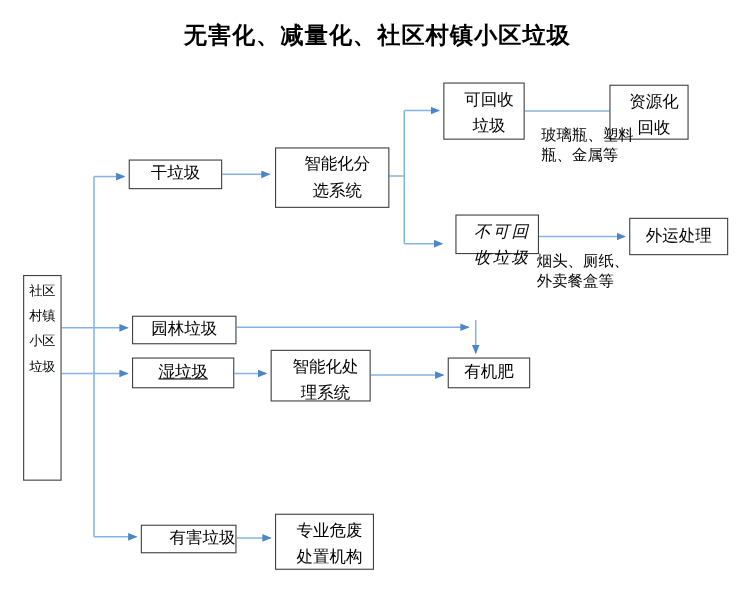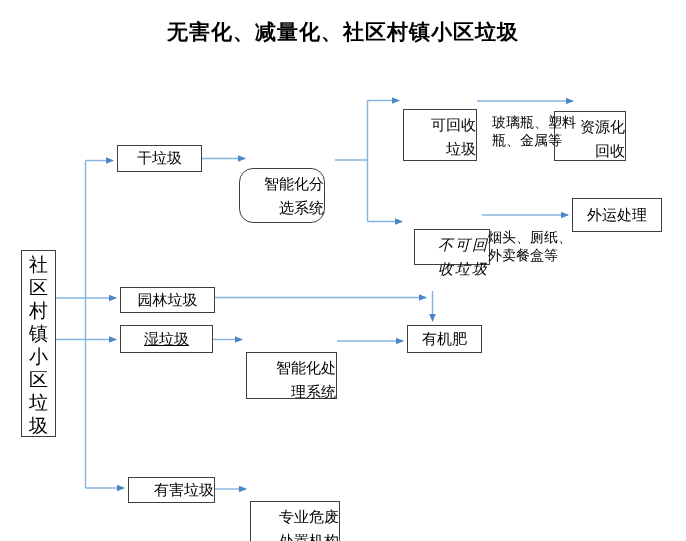--- a/index.html
+++ b/index.html
@@ -19,25 +19,25 @@
     font-weight:bold;font-size:21px;letter-spacing:1px;
   }
   .conn-layer{position:absolute;left:0;top:0;width:686px;height:541px;pointer-events:none;}
   .conn{stroke:var(--connector-line);stroke-width:1.4;fill:none;}
   .arrowhead{fill:var(--arrowhead);}
   .box{
     position:absolute;border:1.5px solid var(--box-border);background:var(--bg);
     font-size:15px;line-height:24px;white-space:pre-line;
     display:block;text-align:center;
   }
-  .box.two-line{text-align:right;padding:3px 0 0 9px;margin-top:34px;}
+  .box.two-line{text-align:center;padding:3px 0 0 9px;}
   
-  .n-source{left:21px;top:250px;width:35px;height:187px;line-height:23px;padding-top:2px;font-size:19px;}
+  .n-source{left:21px;top:250px;width:35px;height:187px;line-height:23px;padding-top:2px;font-size:12px;}
   .n-dry{left:117px;top:145px;width:85px;height:27px;line-height:24px;}
-  .n-sort{left:239px;top:134px;width:86px;height:55px;border-radius:14px;}
+  .n-sort{left:250px;top:134px;width:104px;height:55px;}
   .n-recyclable{left:403px;top:75px;width:74px;height:52px;padding-left:11px;}
   .n-resource{left:554px;top:77px;width:72px;height:50px;padding-left:11px;}
   .n-nonrec{left:414px;top:195px;width:76px;height:36px;padding-left:9px;letter-spacing:2px;font-style:italic;}
   .n-outbound{left:572px;top:198px;width:90px;height:34px;line-height:31px;}
   .n-garden{left:120px;top:287px;width:95px;height:26px;line-height:23px;}
   .n-wet{left:120px;top:325px;width:93px;height:28px;line-height:25px;text-decoration:underline;}
   .n-process{left:246px;top:318px;width:91px;height:47px;padding-top:0;}
   .n-fert{left:407px;top:325px;width:75px;height:28px;line-height:25px;}
   .n-haz{left:128px;top:477px;width:87px;height:26px;line-height:23px;text-align:right;}
   .n-disposal{left:250px;top:467px;width:90px;height:51px;padding-left:12px;}

